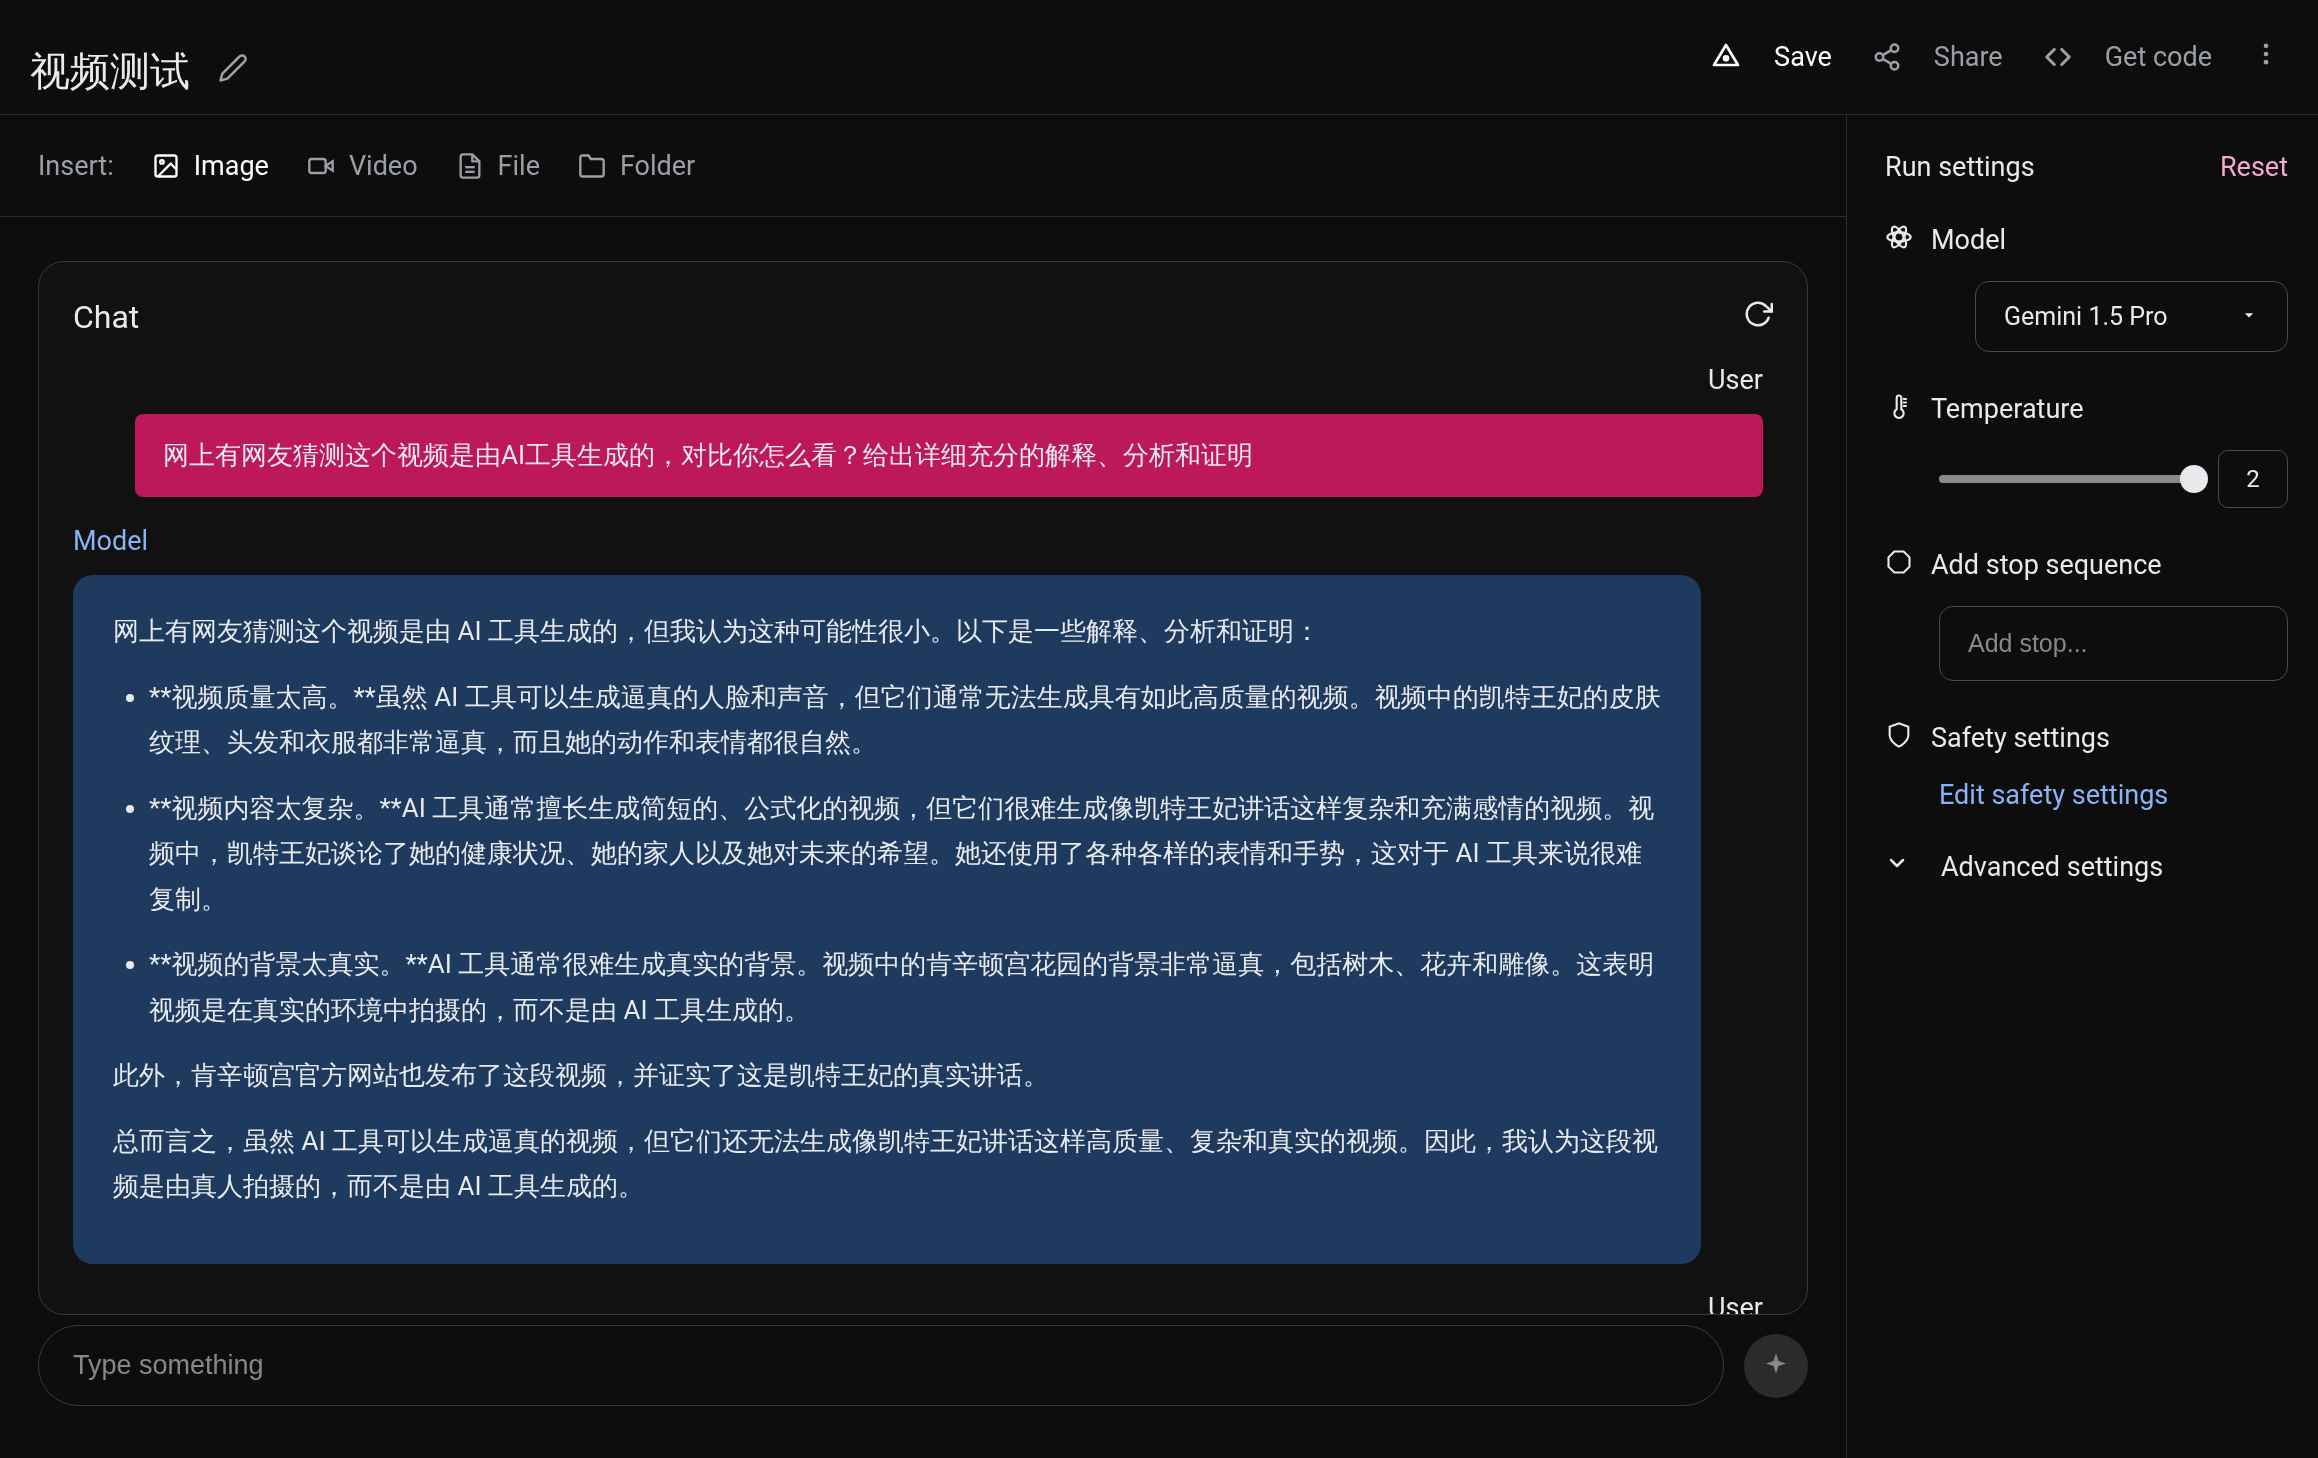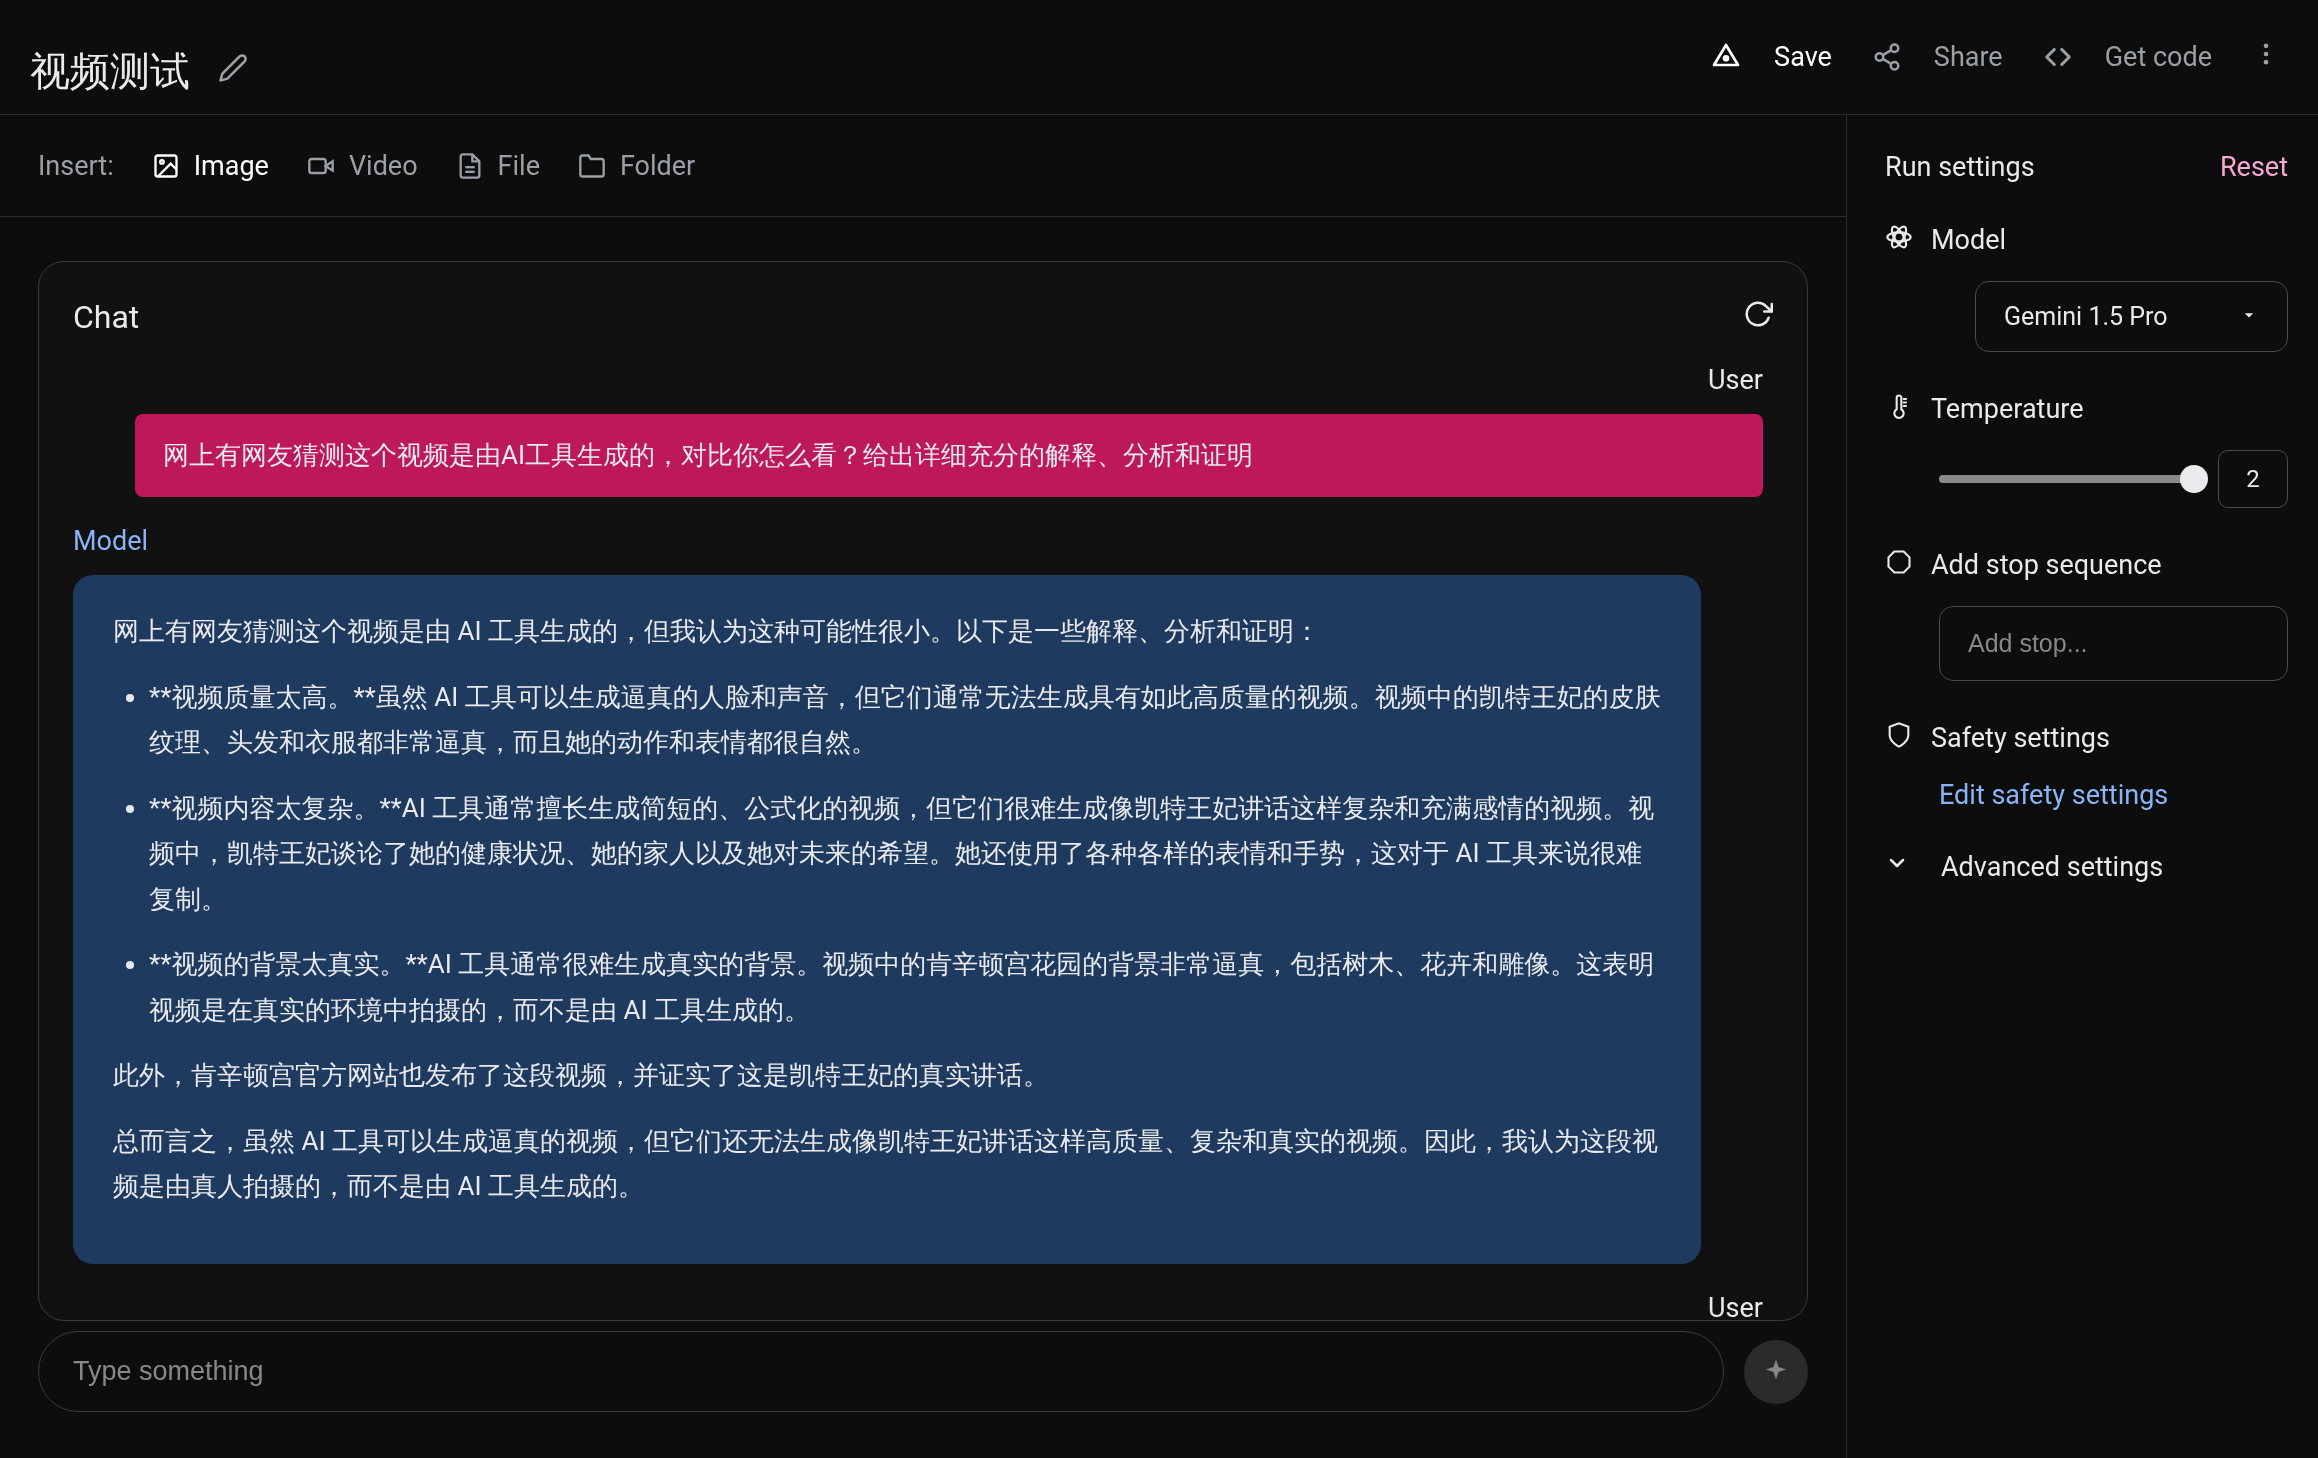--- a/index.html
+++ b/index.html
@@ -191,21 +191,21 @@
   .model-msg li {
     margin-bottom: 20px;
   }
 
   
   .input-row {
     display: flex;
     align-items: center;
     gap: 20px;
     margin-top: 10px;
-    margin-bottom: 16px;
+    margin-bottom: 22px;
   }
   .prompt-input {
     flex: 1;
     background: transparent;
     border: 1px solid #3a3a3a;
     border-radius: 40px;
     padding: 24px 34px;
     font-size: 27px;
     color: #e8eaed;
     outline: none;

